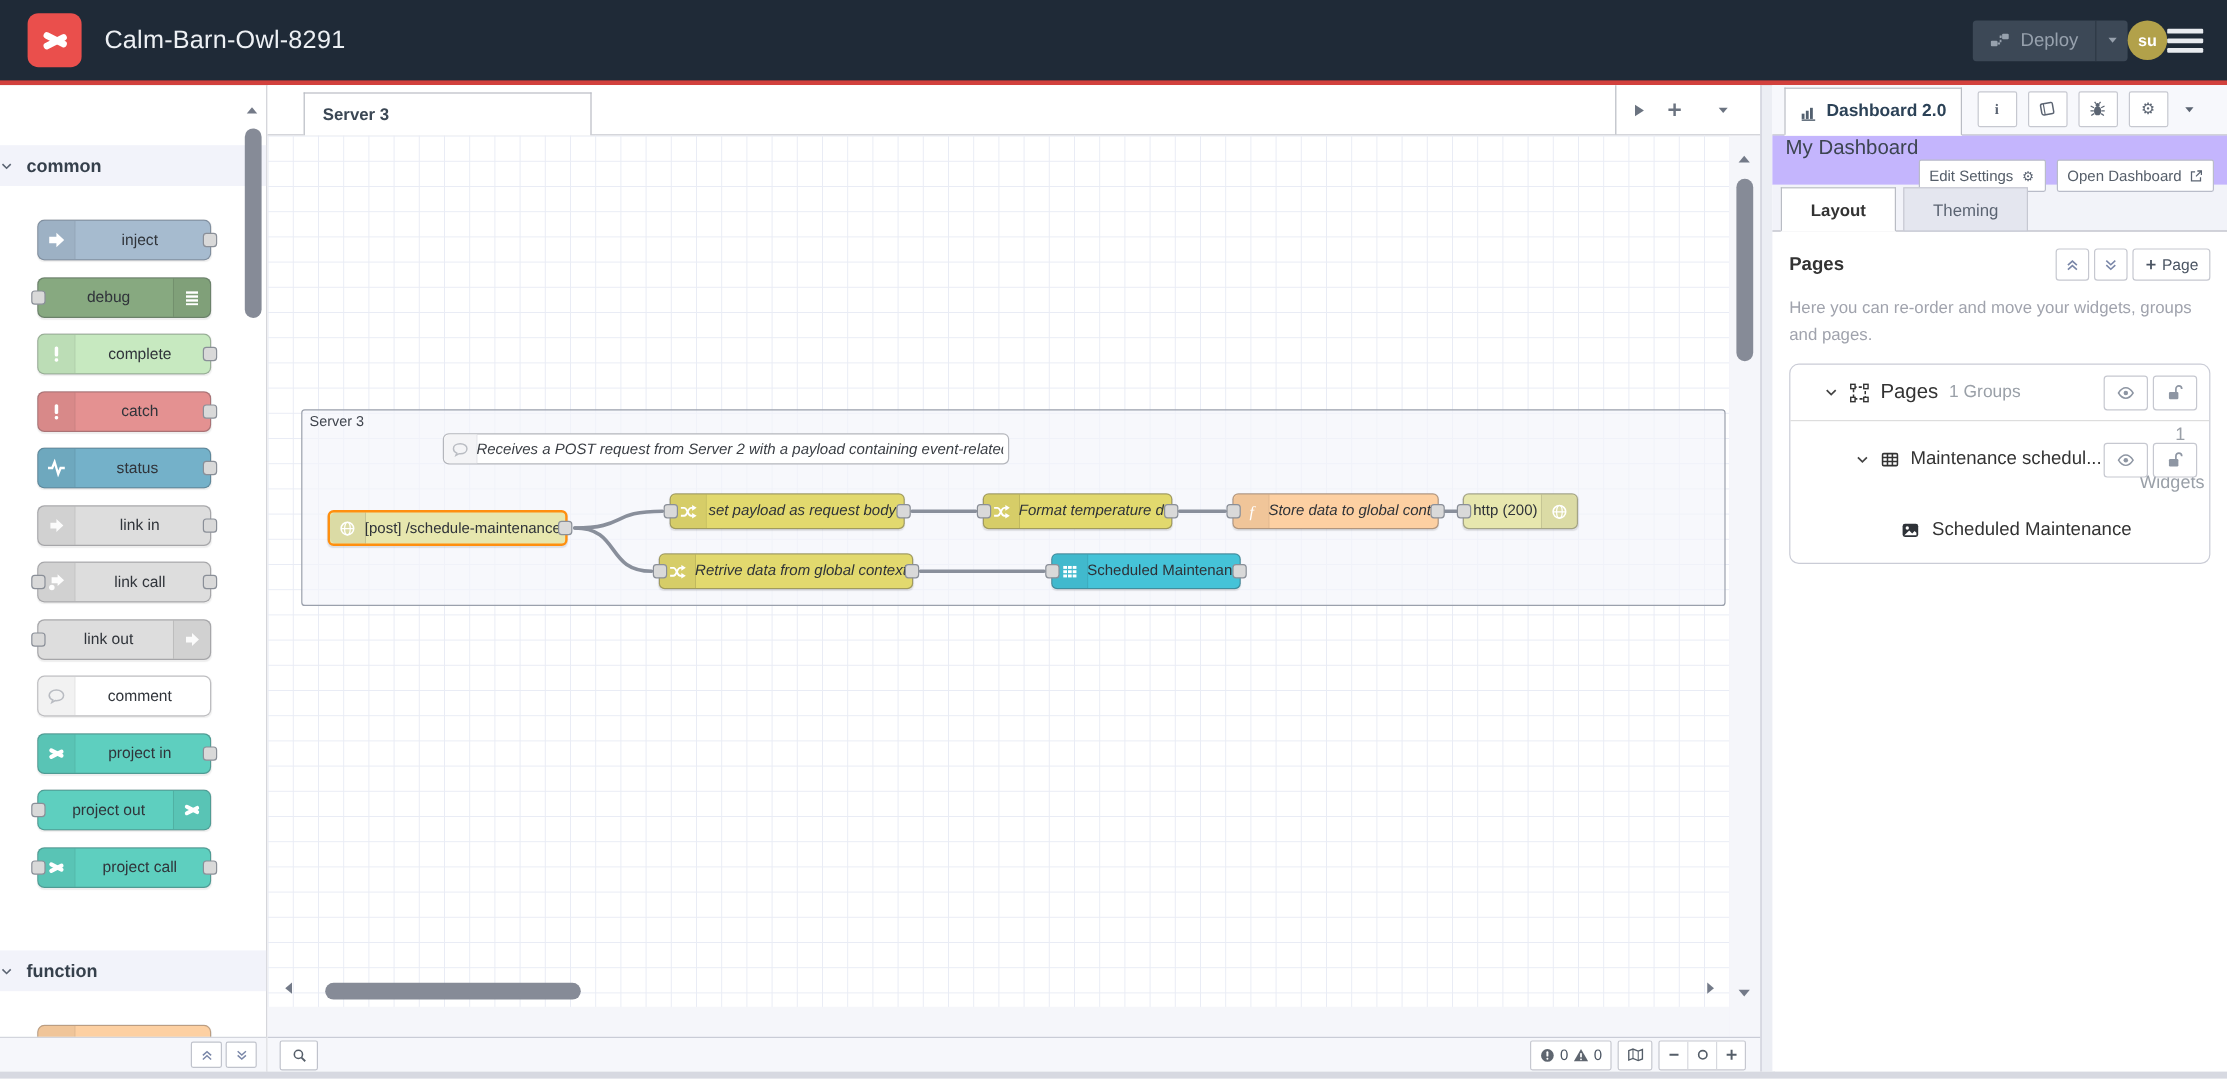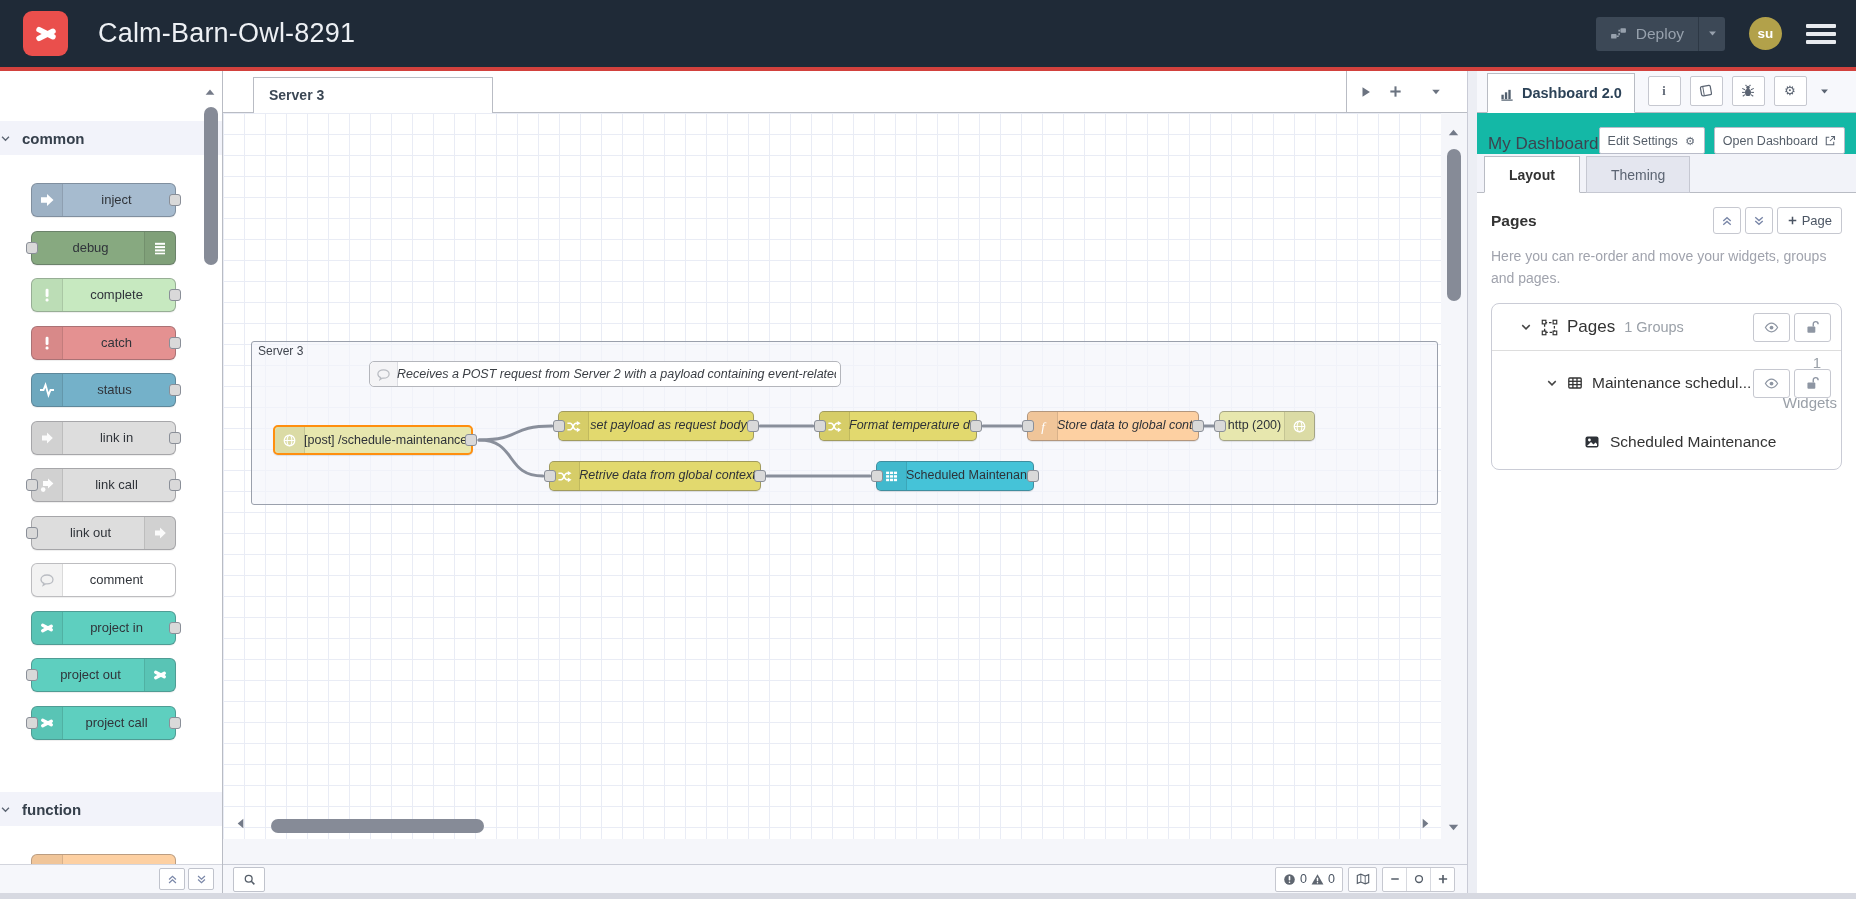--- a/index.html
+++ b/index.html
@@ -3,22 +3,22 @@
 <meta charset="utf-8">
 <style>
   html,body{margin:0;padding:0;overflow:hidden;}
   body{width:1856px;height:899px;position:relative;font-family:"Liberation Sans",sans-serif;background:#fff;-webkit-font-smoothing:antialiased;}
   .ic{width:1em;height:1em;display:block;}
   .icon{display:inline-flex;align-items:center;justify-content:center;flex:none;}
 
   
   .header{position:absolute;top:0;left:0;right:0;height:67px;background:#1f2a37;border-bottom:4px solid #d2413d;display:flex;align-items:center;}
   .logo{width:45px;height:45px;border-radius:9px;background:#ea4f4c;margin-left:23px;display:flex;align-items:center;justify-content:center;color:#fff;font-size:26px;}
-  .app-title{color:#edf0f4;font-size:27px;margin-left:30px;letter-spacing:.2px;}
-  .header-right{margin-left:auto;display:flex;align-items:center;gap:24px;margin-right:20px;}
+  .app-title{color:#edf0f4;font-size:21px;margin-left:19px;letter-spacing:.2px;}
+  .header-right{margin-left:auto;display:flex;align-items:center;margin-right:20px;}
   .deploy-btn{height:34px;background:#3c4856;border-radius:3px;display:flex;align-items:center;color:#97a1ad;font-size:15.5px;}
   .deploy-main{display:flex;align-items:center;gap:9px;padding:0 14px;}
   .deploy-caret{width:26px;align-self:stretch;display:flex;align-items:center;justify-content:center;border-left:1px solid #2d3845;font-size:11px;}
   .avatar{width:33px;height:33px;border-radius:50%;background:#b2a14a;color:#fff;font-size:13.5px;font-weight:bold;display:flex;align-items:center;justify-content:center;}
   .hamburger{width:30px;display:flex;flex-direction:column;gap:4px;cursor:pointer;}
   .hamburger span{display:block;height:4px;border-radius:1px;background:#e8ebef;}
 
   
   .palette{position:absolute;top:71px;left:0;width:222px;bottom:6px;background:#fff;border-right:1px solid #b9bcc4;}
   .canvas-col{position:absolute;top:71px;left:223px;width:1244px;bottom:6px;background:#fff;}
@@ -87,21 +87,21 @@
   .zoom-group .zbtn{width:23px;height:23px;display:flex;align-items:center;justify-content:center;font-size:12px;color:#555e69;border-left:1px solid #d7d9df;}
   .zoom-group .zbtn:first-child{border-left:none;}
 
   
   .sb-tabs{height:41px;background:#f7f8fc;border-bottom:1px solid #b9bcc4;display:flex;align-items:flex-end;}
   .sb-tab{height:40px;margin-left:10px;margin-bottom:-1px;background:#fff;border:1px solid #b9bcc4;border-bottom:1px solid #fff;box-sizing:border-box;display:flex;align-items:center;gap:7px;padding:0 12px;font-size:14.5px;font-weight:bold;color:#2c4257;}
   .sb-tab .icon{font-size:15px;color:#53606f;}
   .sb-tools{display:flex;align-items:center;gap:9px;margin-left:13px;margin-bottom:6px;}
   .sq-btn{width:31px;height:28px;border:1px solid #c6c8d0;border-radius:2px;background:#fff;display:flex;align-items:center;justify-content:center;font-size:14px;color:#5b6472;}
   .sb-caret{font-size:11px;color:#5b6472;margin-left:3px;}
-  .sb-dash{height:41px;display:flex;align-items:flex-end;padding:0 11px;background:#14b8a6;}
+  .sb-dash{height:41px;display:flex;align-items:flex-start;padding:0 11px;background:#c4b5fd;flex-direction:column;}
   .sb-dash-name{font-size:17px;color:#3c4450;}
   .sb-dash-btns{margin-left:auto;display:flex;gap:9px;}
   .sb-small-btn{height:25px;border:1px solid #b9bcc9;border-radius:2px;background:#fff;display:flex;align-items:center;gap:6px;padding:0 8px;font-size:12.5px;color:#555e69;}
   .sb-small-btn .icon{font-size:12px;color:#5b6472;}
   .sb-subtabs{height:38px;background:#f2f3f9;border-bottom:1px solid #b9bcc4;display:flex;align-items:flex-end;}
   .sb-subtab{height:37px;margin-bottom:-1px;box-sizing:border-box;display:flex;align-items:center;padding:0 24px;font-size:14px;}
   .sb-subtab.active{margin-left:7px;background:#fff;border:1px solid #b9bcc4;border-bottom:1px solid #fff;font-weight:bold;color:#333;}
   .sb-subtab.inactive{margin-left:6px;background:#e4e6ef;border:1px solid #c6c8d2;color:#5b6472;}
   .pages{padding:14px 14px 0 14px;}
   .pages-head{display:flex;align-items:center;}

